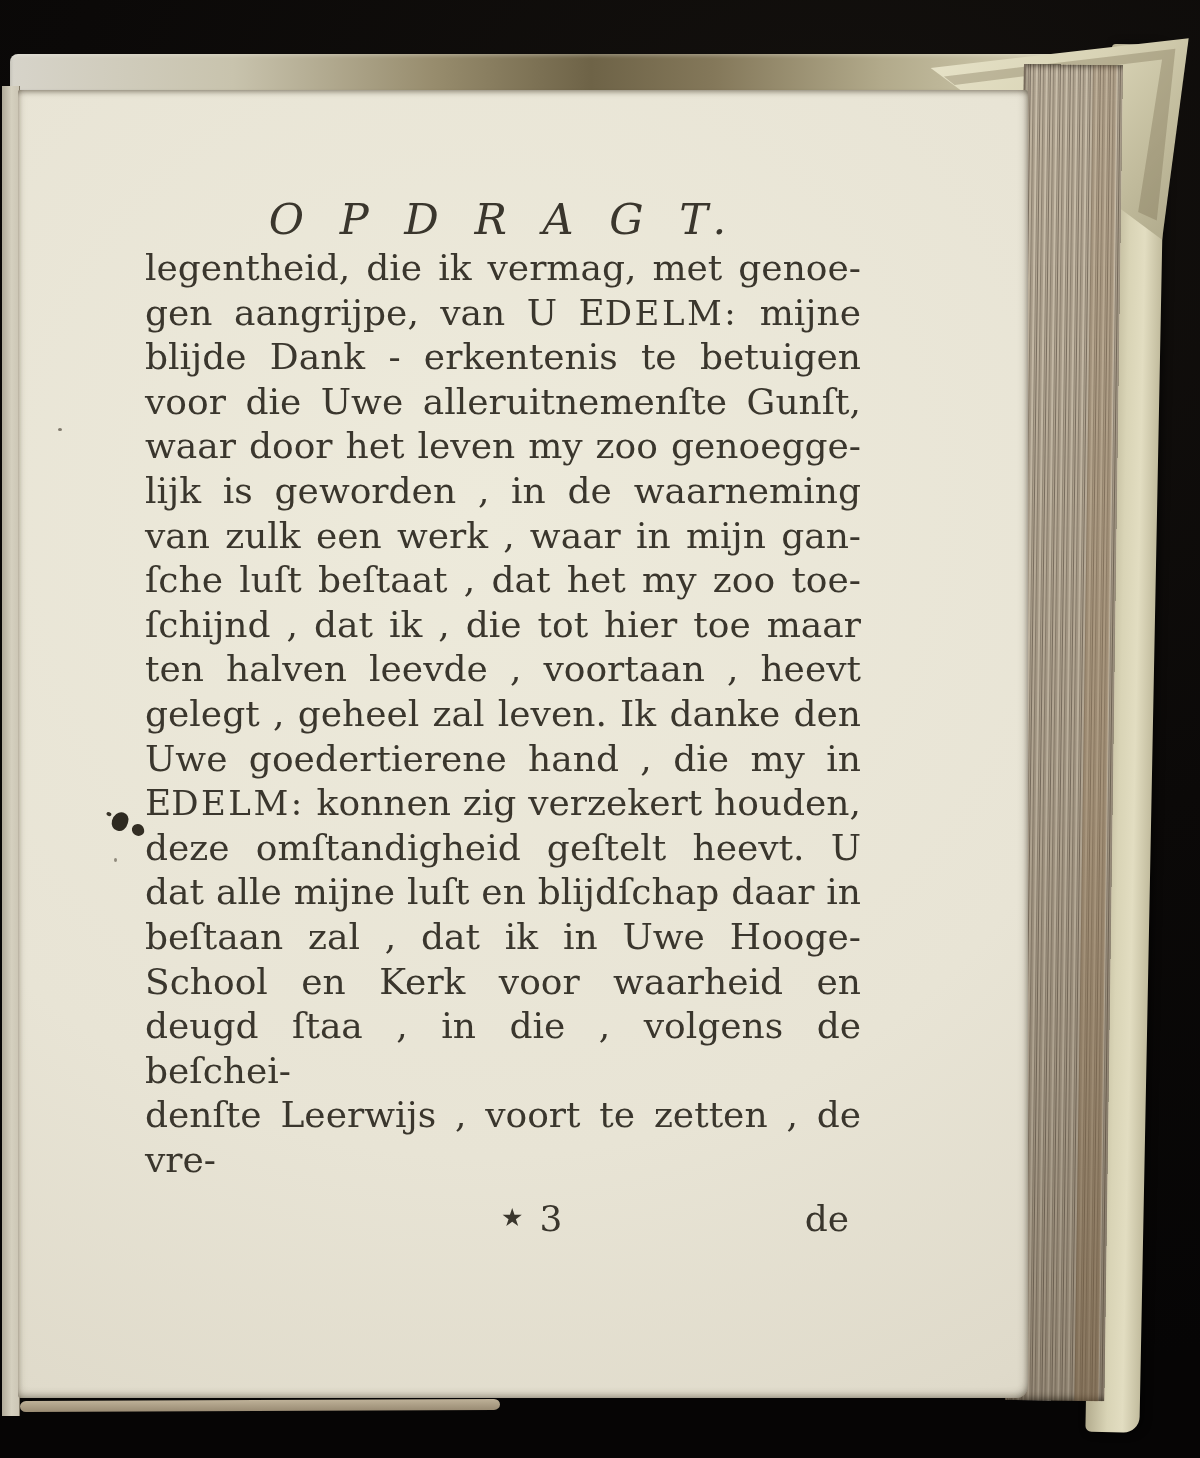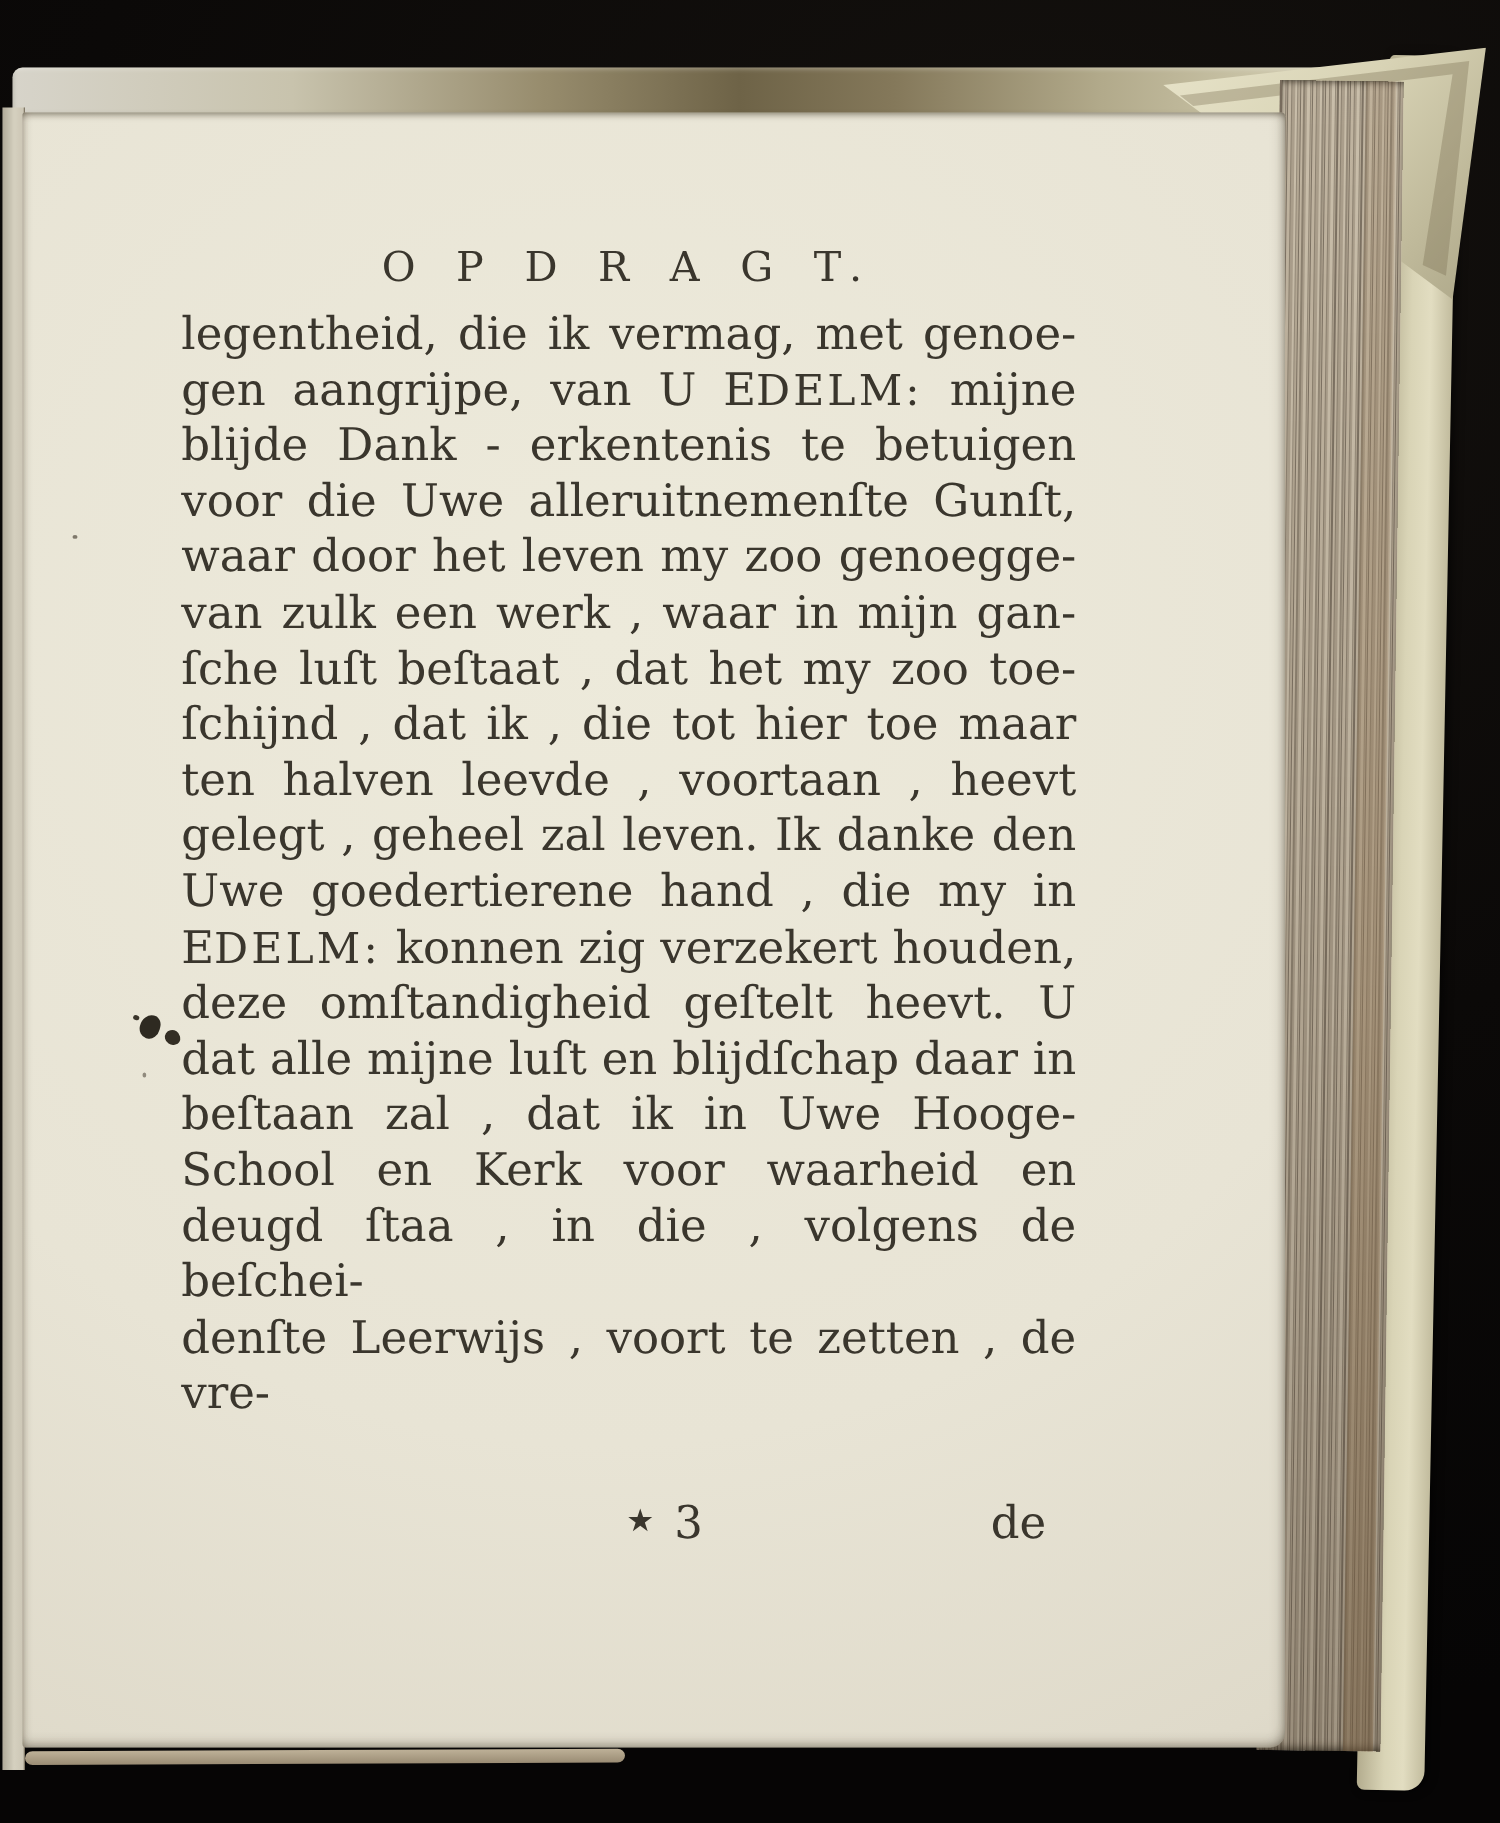--- a/index.html
+++ b/index.html
@@ -72,37 +72,37 @@
     border-radius:2px 3px 12px 3px;
     box-shadow:
       inset 0 4px 6px -3px rgba(60,50,32,.55),
       inset -5px 0 10px -5px rgba(60,50,35,.5),
       inset 4px 0 8px -4px rgba(95,85,62,.38),
       inset 0 -6px 10px -5px rgba(60,50,35,.45);
     color:var(--ink);
   }
   .page-title{
     position:absolute;left:127px;top:104px;width:716px;margin:0;
-    text-align:center;font-weight:normal;
-    font-size:33px;letter-spacing:11px;white-space:nowrap;
+    text-align:center;font-style:italic;font-weight:normal;
+    font-size:43px;letter-spacing:11px;white-space:nowrap;
     color:var(--ink);
   }
   .bodytext{
     position:absolute;left:127px;top:156px;width:716px;
     font-size:36px;line-height:44.6px;
   }
   .tline{text-align:justify;text-align-last:justify;}
   .sc{font-size:34px;letter-spacing:2.5px;}
   .page-footer{
     position:absolute;left:127px;top:1108px;width:716px;height:54px;font-size:36px;
   }
   .sig{position:absolute;left:54%;transform:translateX(-50%);white-space:nowrap;}
   .sig-star{font-size:25px;position:relative;top:-5px;margin-right:16px;}
   .sig-num{font-size:36px;}
-  .catchword{position:absolute;right:24px;top:0;}
+  .catchword{position:absolute;right:12px;top:0;}
   
   .blot1{position:absolute;left:94px;top:722px;width:16px;height:19px;
     background:#2e2a21;border-radius:62% 45% 55% 50%;transform:rotate(14deg);}
   .blot1::after{content:"";position:absolute;left:-7px;top:3px;width:5px;height:4px;
     background:#3a352a;border-radius:50%;}
   .blot2{position:absolute;left:114px;top:734px;width:12px;height:12px;
     background:#332e24;border-radius:50% 58% 44% 60%;transform:rotate(-12deg);}
   .speck1{position:absolute;left:40px;top:338px;width:4px;height:3px;background:rgba(55,47,35,.6);border-radius:50%;}
   .speck2{position:absolute;left:96px;top:768px;width:3px;height:4px;background:rgba(55,47,35,.5);border-radius:50%;}
 </style>
@@ -127,20 +127,21 @@
     <div class="speck2"></div>
 
     <h1 class="page-title">O P D R A G T.</h1>
 
     <div class="bodytext" id="bodyLines">
         <div class="tline"><span>legentheid, die ik vermag, met genoe-</span></div>
         <div class="tline"><span>gen aangrijpe, van U E</span><span class="sc">DELM:</span><span> mijne</span></div>
         <div class="tline"><span>blijde Dank - erkentenis te betuigen</span></div>
         <div class="tline"><span>voor die Uwe alleruitnemenſte Gunſt,</span></div>
         <div class="tline"><span>waar door het leven my zoo genoegge-</span></div>
+        <div class="tline"><span>lijk is geworden , in de waarneming</span></div>
         <div class="tline"><span>van zulk een werk , waar in mijn gan-</span></div>
         <div class="tline"><span>ſche luſt beſtaat , dat het my zoo toe-</span></div>
         <div class="tline"><span>ſchijnd , dat ik , die tot hier toe maar</span></div>
         <div class="tline"><span>ten halven leevde , voortaan , heevt</span></div>
         <div class="tline"><span>gelegt , geheel zal leven. Ik danke den</span></div>
         <div class="tline"><span>Uwe goedertierene hand , die my in</span></div>
         <div class="tline"><span>E</span><span class="sc">DELM:</span><span> konnen zig verzekert houden,</span></div>
         <div class="tline"><span>deze omſtandigheid geſtelt heevt. U</span></div>
         <div class="tline"><span>dat alle mijne luſt en blijdſchap daar in</span></div>
         <div class="tline"><span>beſtaan zal , dat ik in Uwe Hooge-</span></div>

